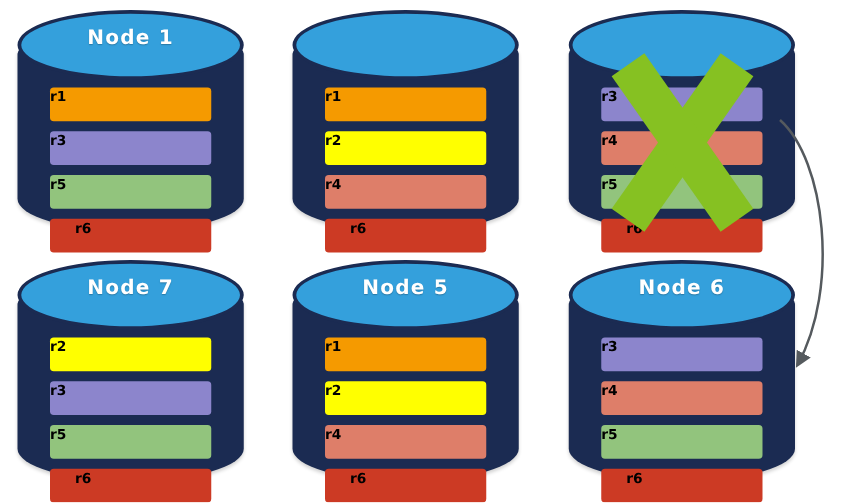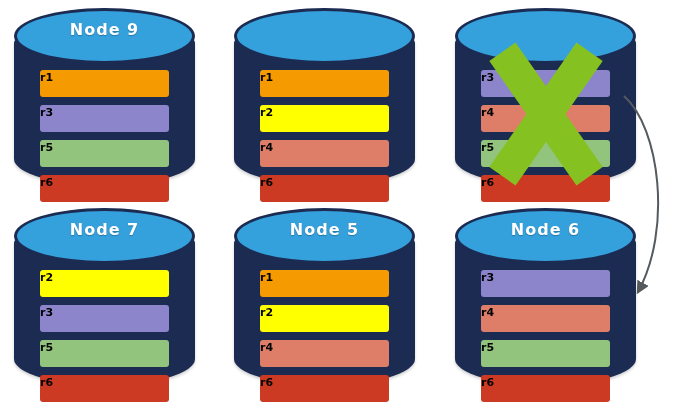--- a/index.html
+++ b/index.html
@@ -71,21 +71,21 @@
     height: 27px;
     margin-bottom: 8px;
     border-radius: 3px;
     color: #000000;
     font-size: 11px;
     font-weight: bold;
     text-align: left;
     line-height: 15px;
     box-sizing: border-box;
   }
-  .row-bar:last-child { margin-bottom: 4px; }
+  .row-bar:last-child { margin-bottom: 4px; padding-left: 20px; }
 
   
   .x-mark {
     position: absolute;
     left: 18px;
     top: 40px;
     width: 146px;
     height: 132px;
     z-index: 6;
     pointer-events: none;
@@ -113,21 +113,21 @@
   }
 </style>
 </head>
 <body>
 
 <div id="canvas">
 
   <div class="node" style="left:14px; top:8px;">
     <div class="cyl-body"></div>
     <div class="cyl-top"></div>
-    <div class="node-title">Node 9</div>
+    <div class="node-title">Node 1</div>
     <div class="rows">
       <div class="row-bar" style="background: rgb(245, 154, 0);">r1</div>
       <div class="row-bar" style="background: rgb(140, 133, 204);">r3</div>
       <div class="row-bar" style="background: rgb(146, 196, 125);">r5</div>
       <div class="row-bar" style="background: rgb(204, 58, 36);">r6</div>
     </div>
   </div>
 
   <div class="node" style="left:234px; top:8px;">
     <div class="cyl-body"></div>

